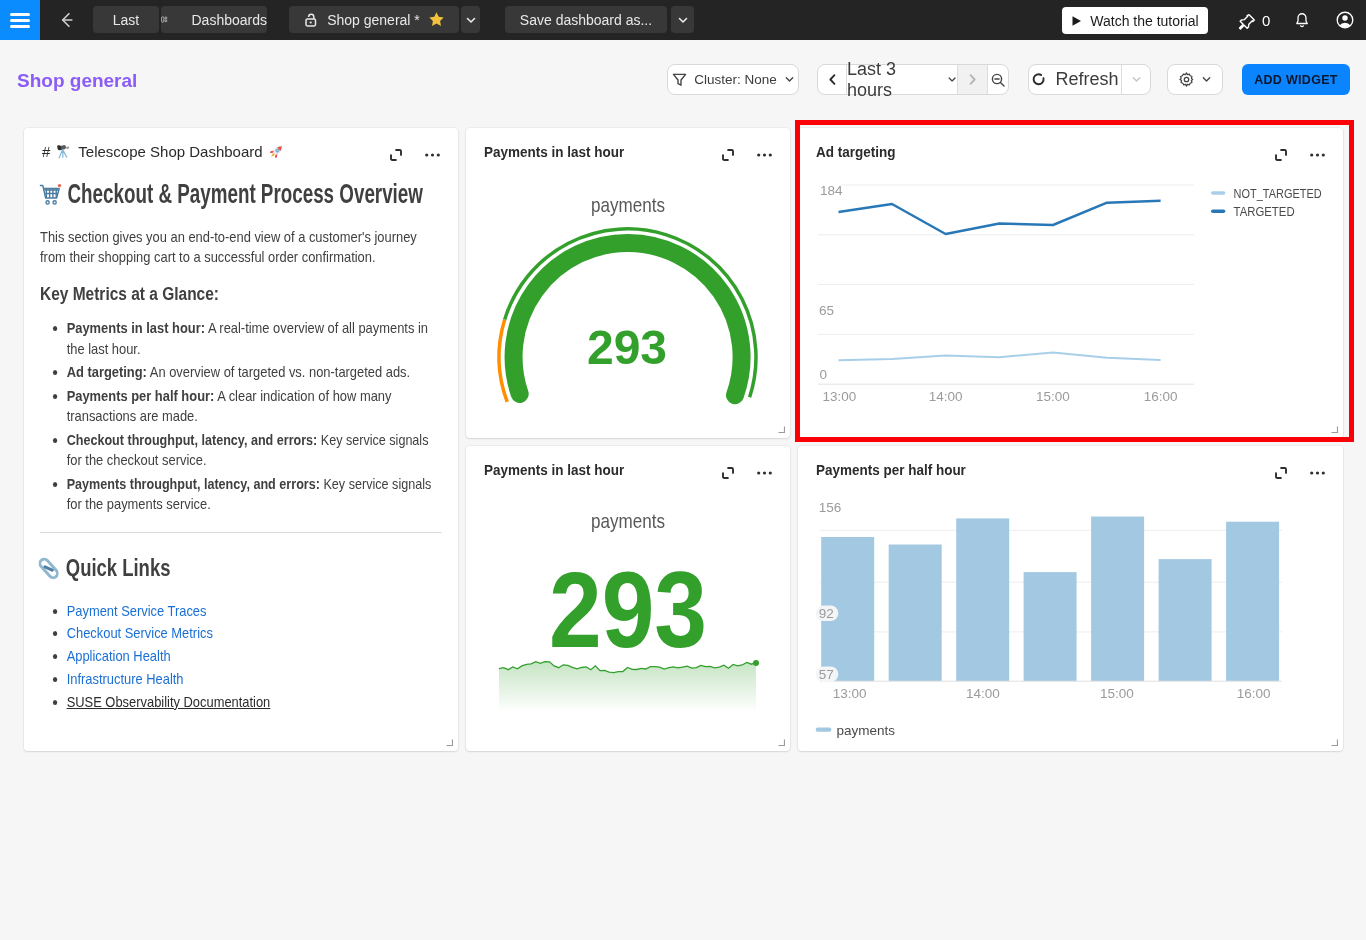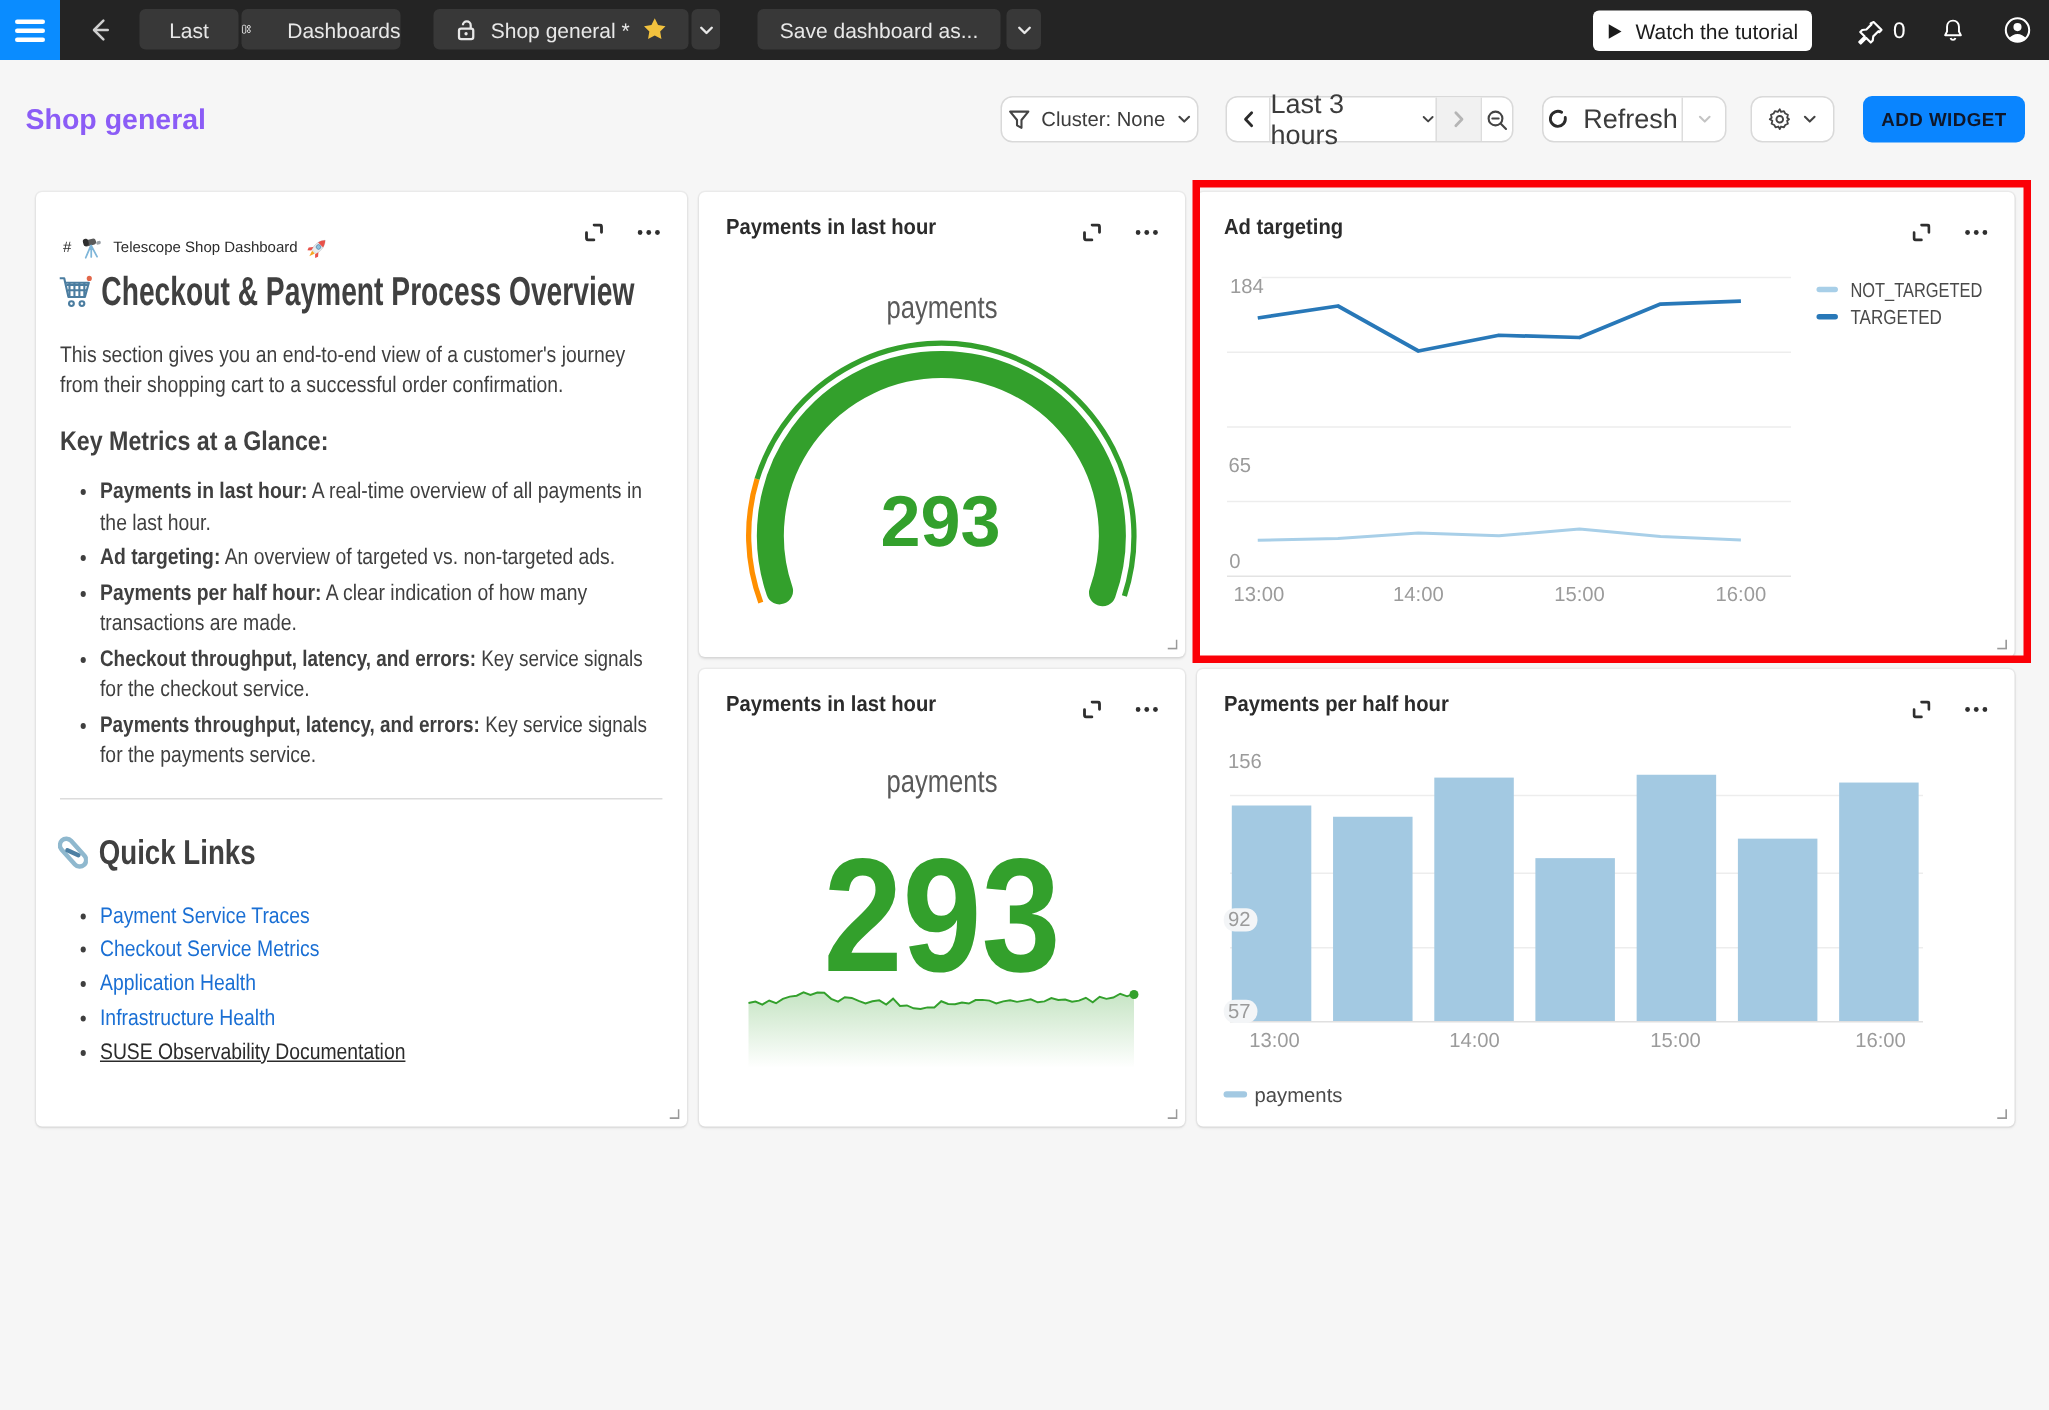--- a/index.html
+++ b/index.html
@@ -163,21 +163,21 @@
       </svg>
     <svg width="11" height="11" viewBox="0 0 12 12">
         <path d="M2.5 4.2 6 7.7 9.5 4.2" stroke="#444" stroke-width="1.5" fill="none" stroke-linecap="round" stroke-linejoin="round"></path>
       </svg>
   </div>
   <div id="addwidget">ADD WIDGET</div>
 
   <div id="redbox"></div>
 
   <div class="card" id="card1" style="left:24px; top:128px; width:434px; height:623px;">
-    <div class="card-title" style="top:28px; display:flex; gap:5px; align-items:center; font-weight:normal; font-size:10px; transform:none;">#
+    <div class="card-title" style="top:14px; display:flex; gap:5px; align-items:center; font-weight:normal; font-size:15px; transform:none;">#
       <svg width="18" height="18" viewBox="0 0 20 20">
           <g>
             <rect x="3.2" y="4.2" width="9" height="4.6" rx="2.2" fill="#5a5a5a" transform="rotate(-14 7 6)"></rect>
             <rect x="2.6" y="3.6" width="4" height="5.4" rx="1.6" fill="#2e2e2e" transform="rotate(-14 4.5 6)"></rect>
             <rect x="12.4" y="5.2" width="3.4" height="2.6" rx="1.2" fill="#9aa0a6" transform="rotate(-14 14 6.5)"></rect>
             <path d="M8.4 8.6 4.6 17.6 M8.8 8.8 13 16.8 M8.7 8.6 V17" stroke="#7fb6d9" stroke-width="1.3" fill="none" stroke-linecap="round"></path>
           </g>
         </svg>
       Telescope Shop Dashboard
       <svg width="17" height="17" viewBox="0 0 20 20">

